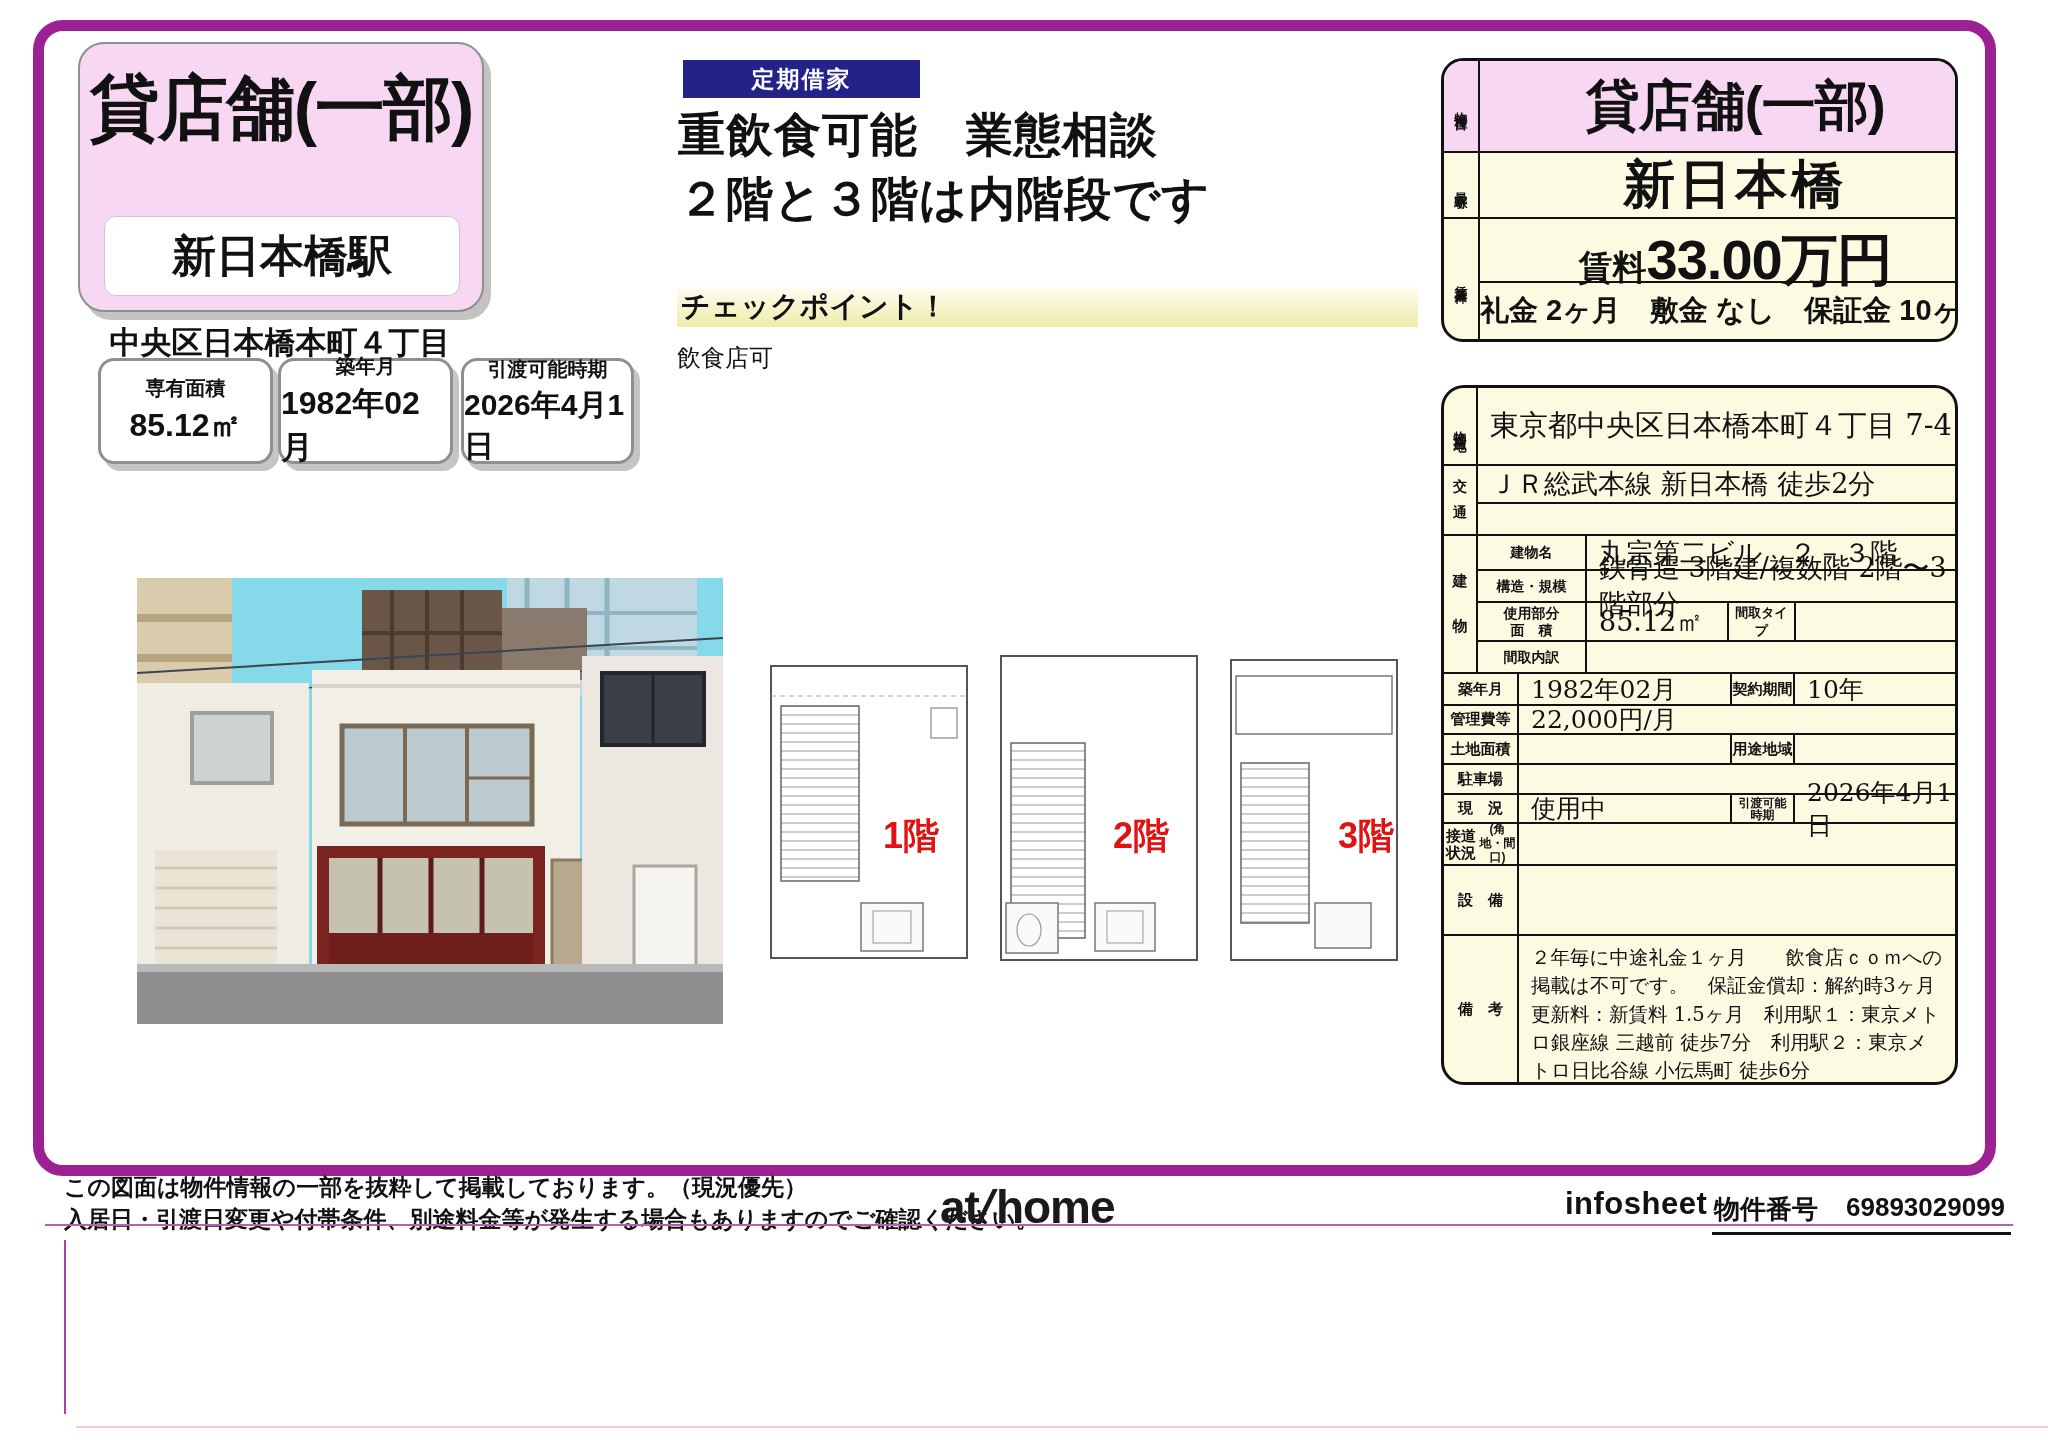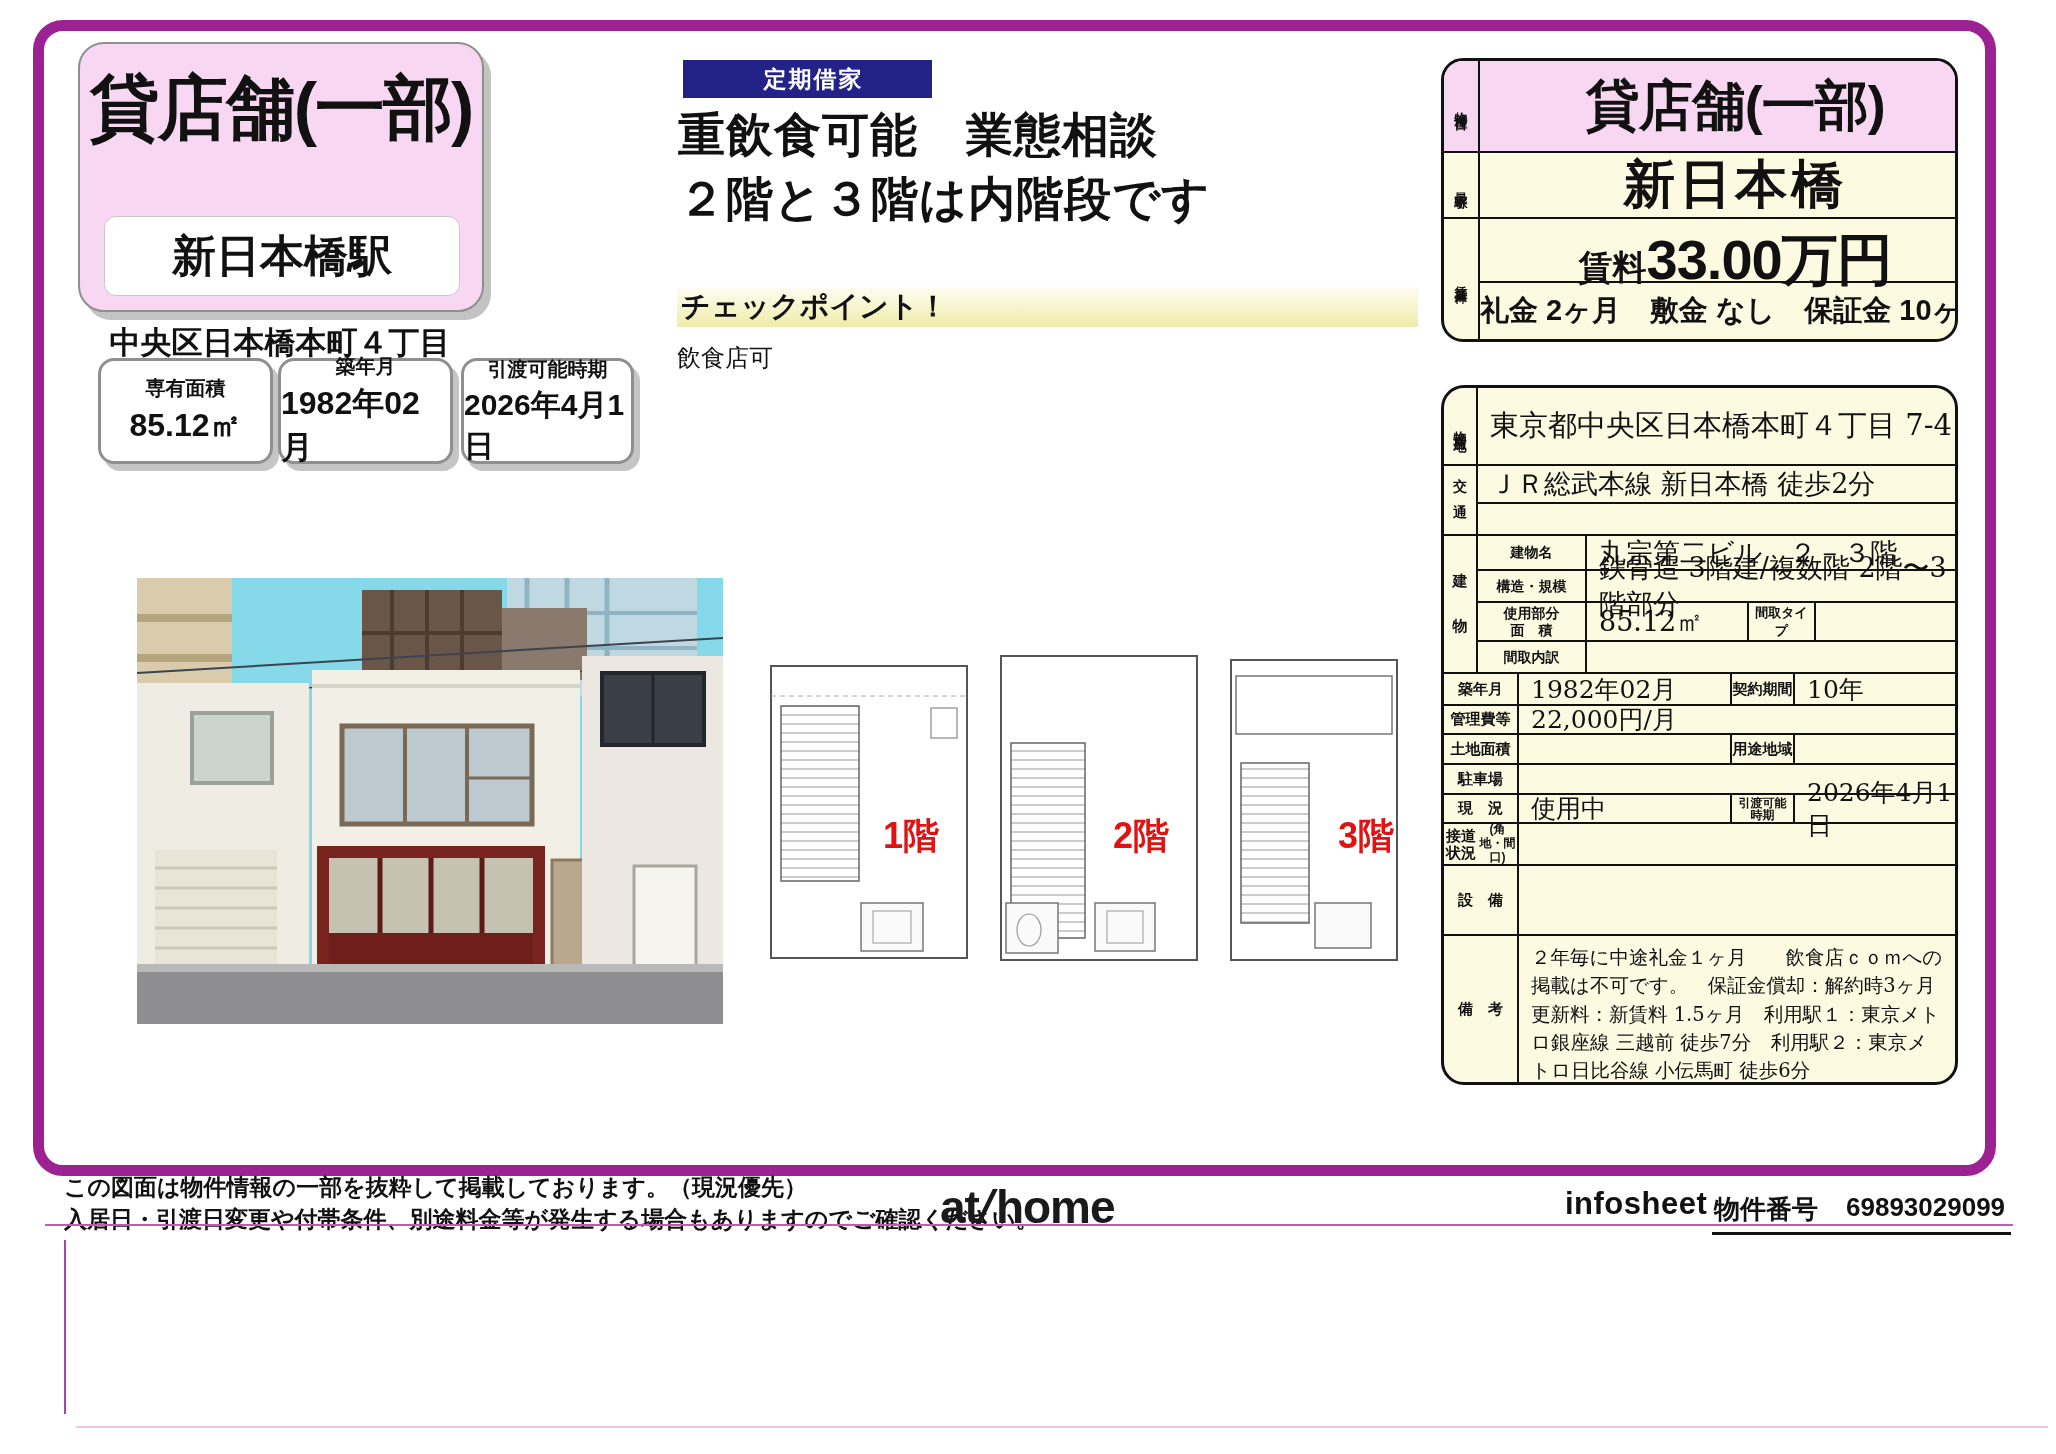--- a/index.html
+++ b/index.html
@@ -22,21 +22,21 @@
 
   
   .stat{top:358px;height:100px;background:#fff;border:3px solid #8f8f8f;border-radius:16px;
         box-shadow:6px 7px 0 rgba(150,150,150,.55);display:flex;flex-direction:column;align-items:center;justify-content:center;gap:2px;}
   .stat .sl{font-size:20px;font-weight:bold;}
   .stat .sv{font-size:32px;font-weight:bold;}
   .stat.s3 .sv{font-size:30px;}
 
   
   .badge{left:683px;top:60px;width:237px;height:38px;background:#232289;color:#fff;
-         display:flex;align-items:center;justify-content:center;font-size:23px;font-weight:bold;letter-spacing:2px;padding-left:12px;}
+         display:flex;align-items:center;justify-content:center;font-size:23px;font-weight:bold;letter-spacing:2px;}
   .hl{left:678px;font-size:47px;font-weight:bold;letter-spacing:1px;white-space:nowrap;}
   .checkband{left:677px;top:287px;width:741px;height:40px;
              background:linear-gradient(#fefdf2,#efeca9);display:flex;align-items:center;
              font-size:29px;font-weight:bold;padding-left:4px;box-sizing:border-box;}
   .checkbody{left:677px;top:342px;font-size:24px;}
 
   
   .t1{left:1441px;top:58px;width:517px;height:284px;border:3px solid #111;border-radius:22px;overflow:hidden;
       display:grid;grid-template-columns:34px 1fr;grid-template-rows:90px 66px 64px 1fr;background:#fcfae1;box-sizing:border-box;}
   .t1 .cell{display:flex;align-items:center;justify-content:center;}
@@ -258,21 +258,21 @@
         <div class="subrow" style="height:32px;">
           <div class="ilab">構造・規模</div>
           <div class="val f28">鉄骨造 3階建/複数階 2階〜3階部分</div>
         </div>
         <div class="subrow" style="height:39px;">
           <div class="ilab">
             <span>使用部分</span>
             <span>面　積</span>
           </div>
           <div class="val f28" style="flex:0 0 128px;">85.12㎡</div>
-          <div class="mlab" style="flex:0 0 69px;font-size:13px;margin-left:20px;">間取タイプ</div>
+          <div class="mlab" style="flex:0 0 69px;font-size:13px;">間取タイプ</div>
           <div class="val f26"></div>
         </div>
         <div class="subrow" style="height:32px;">
           <div class="ilab">間取内訳</div>
           <div class="val f26"></div>
         </div>
       </div>
     </div>
 
     <div class="row" style="height:30px;">

